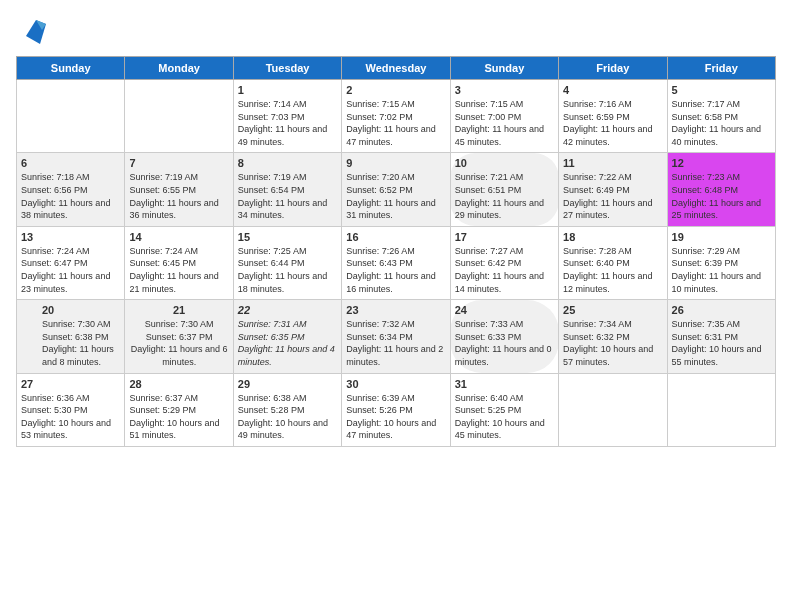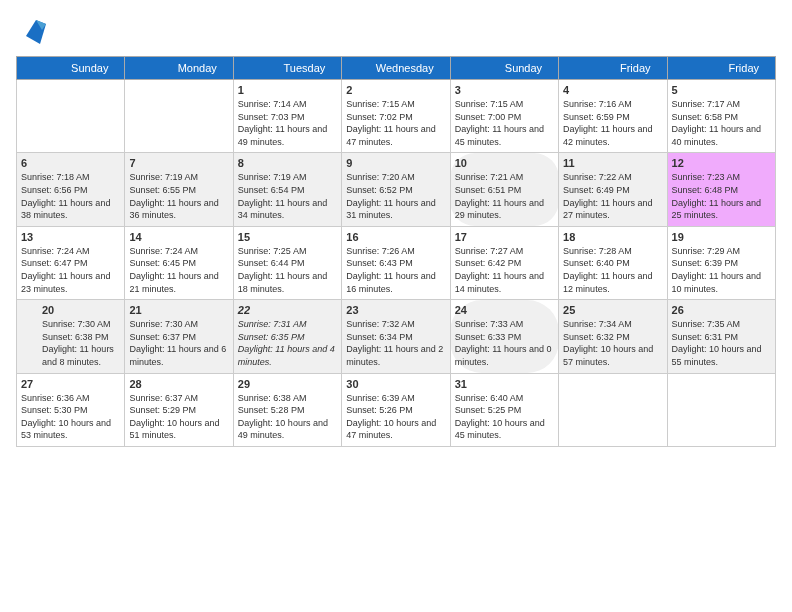--- a/index.html
+++ b/index.html
@@ -55,23 +55,23 @@
     }
     .calendar {
       width: 100%;
       border-collapse: collapse;
       font-size: 10px;
     }
     .calendar th {
       background: #1a6fc4;
       color: white;
       padding: 5px 16px;
-      text-align: right;
+      text-align: center;
       font-size: 11px;
-      font-weight: normal;
+      font-weight: bold;
       border: 1px solid #aaa;
     }
     .calendar td {
       border: 1px solid #ccc;
       vertical-align: top;
       padding: 4px;
       width: calc(100% / 7);
       min-height: 80px;
       background: #fff;
     }
@@ -169,21 +169,21 @@
           <div class="cell-content">Sunrise: 7:20 AM<br>Sunset: 6:52 PM<br>Daylight: 11 hours and 31 minutes.</div>
         </td>
         <td style="background: rgb(240, 240, 240); border-radius: 25px;">
           <span class="day-num">10</span>
           <div class="cell-content">Sunrise: 7:21 AM<br>Sunset: 6:51 PM<br>Daylight: 11 hours and 29 minutes.</div>
         </td>
         <td style="background: rgb(240, 240, 240);">
           <span class="day-num">11</span>
           <div class="cell-content">Sunrise: 7:22 AM<br>Sunset: 6:49 PM<br>Daylight: 11 hours and 27 minutes.</div>
         </td>
-        <td style="background: #f0abfc; margin-top: 44px;">
+        <td style="background: #d946ef; margin-top: 44px;">
           <span class="day-num">12</span>
           <div class="cell-content">Sunrise: 7:23 AM<br>Sunset: 6:48 PM<br>Daylight: 11 hours and 25 minutes.</div>
         </td>
       </tr>
       <tr>
         <td>
           <span class="day-num">13</span>
           <div class="cell-content">Sunrise: 7:24 AM<br>Sunset: 6:47 PM<br>Daylight: 11 hours and 23 minutes.</div>
         </td>
         <td>
@@ -209,21 +209,21 @@
         <td>
           <span class="day-num">19</span>
           <div class="cell-content">Sunrise: 7:29 AM<br>Sunset: 6:39 PM<br>Daylight: 11 hours and 10 minutes.</div>
         </td>
       </tr>
       <tr>
         <td style="background: rgb(240, 240, 240); padding-left: 25px;">
           <span class="day-num">20</span>
           <div class="cell-content">Sunrise: 7:30 AM<br>Sunset: 6:38 PM<br>Daylight: 11 hours and 8 minutes.</div>
         </td>
-        <td style="background: rgb(240, 240, 240);">
+        <td style="background: rgb(240, 240, 240); text-align: center;">
           <span class="day-num">21</span>
           <div class="cell-content">Sunrise: 7:30 AM<br>Sunset: 6:37 PM<br>Daylight: 11 hours and 6 minutes.</div>
         </td>
         <td style="background: rgb(240, 240, 240); font-style: italic;">
           <span class="day-num">22</span>
           <div class="cell-content">Sunrise: 7:31 AM<br>Sunset: 6:35 PM<br>Daylight: 11 hours and 4 minutes.</div>
         </td>
         <td style="background: rgb(240, 240, 240);">
           <span class="day-num">23</span>
           <div class="cell-content">Sunrise: 7:32 AM<br>Sunset: 6:34 PM<br>Daylight: 11 hours and 2 minutes.</div>

